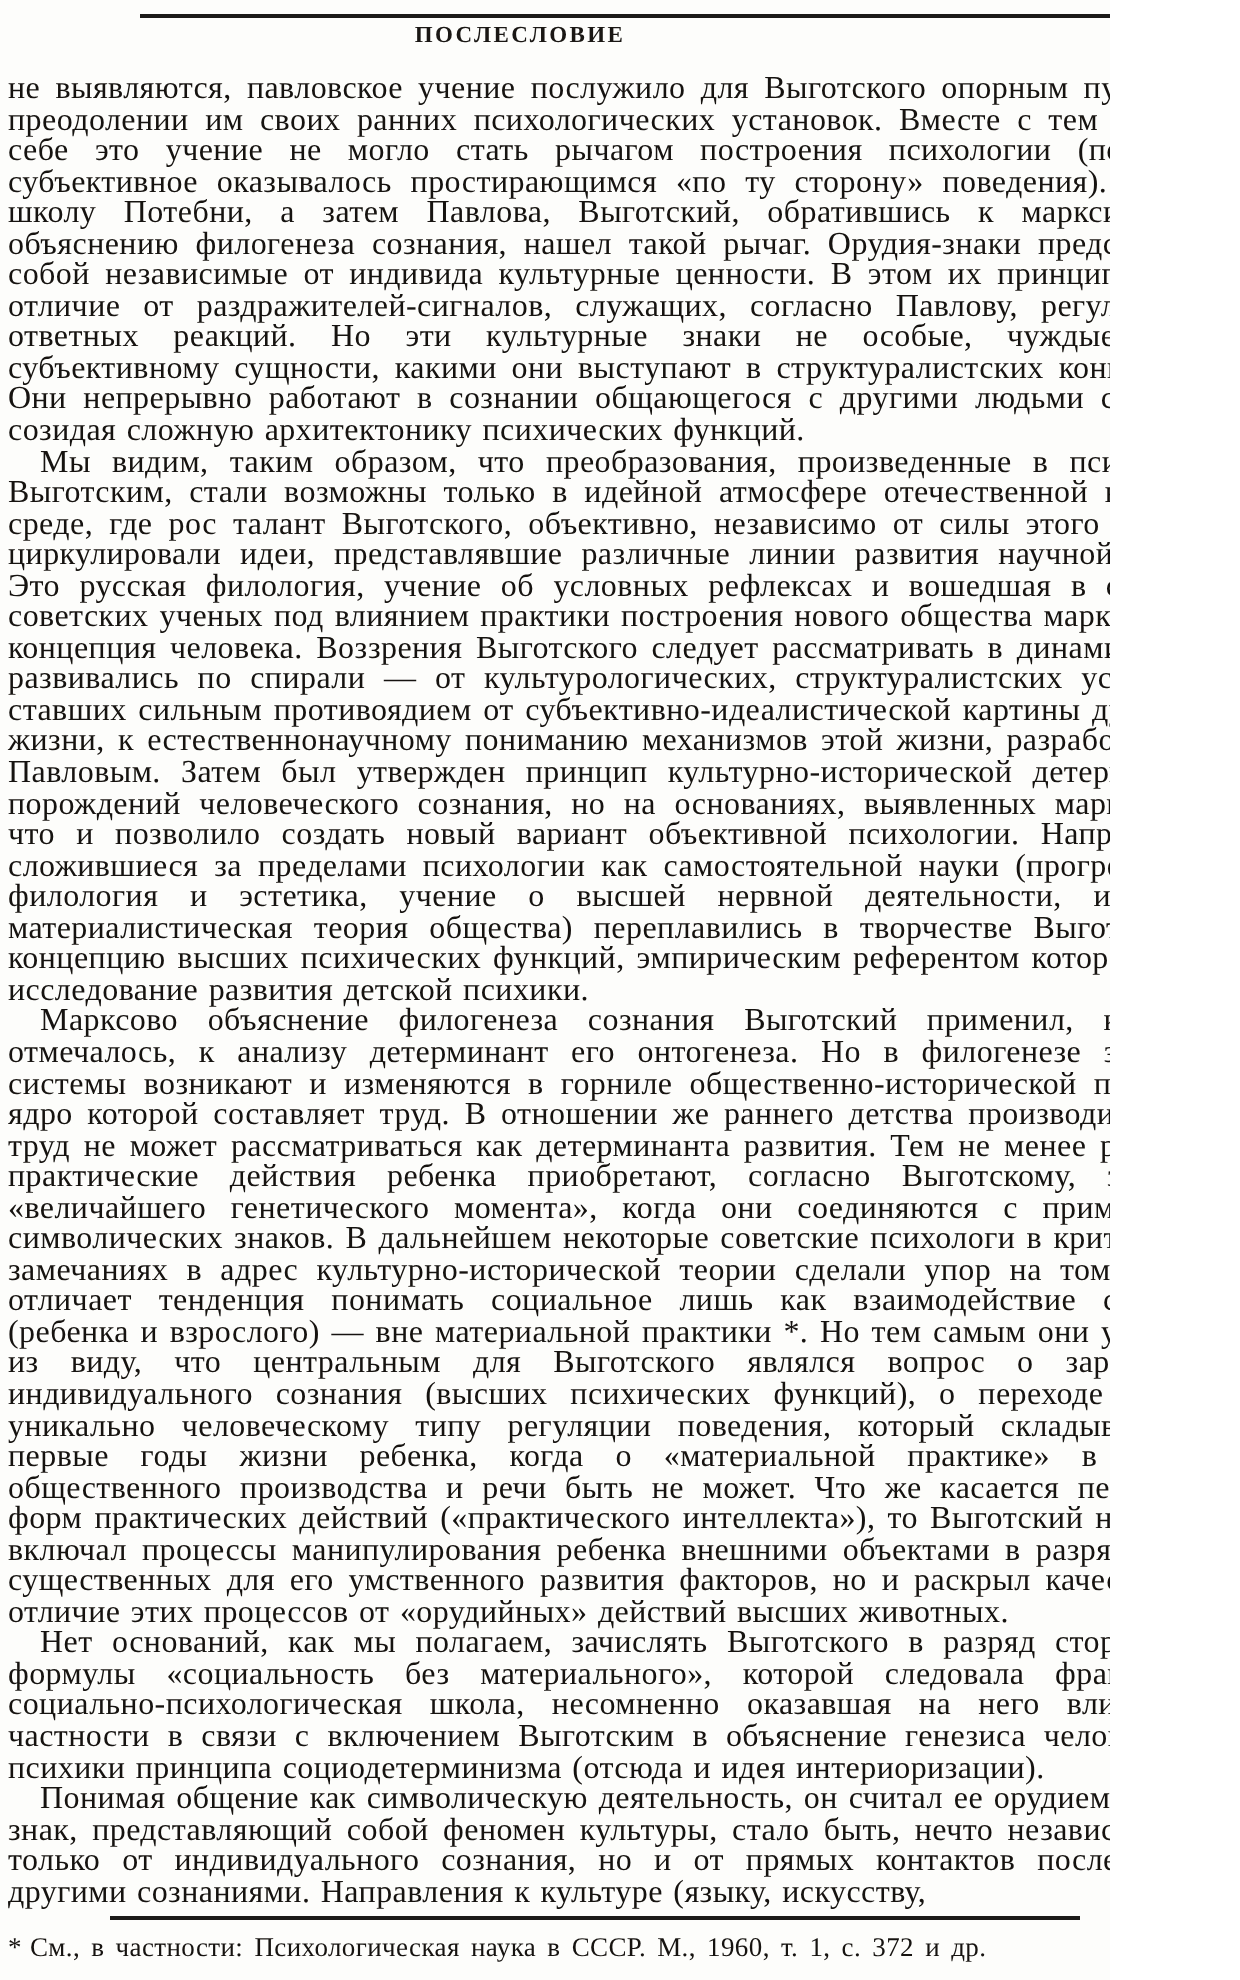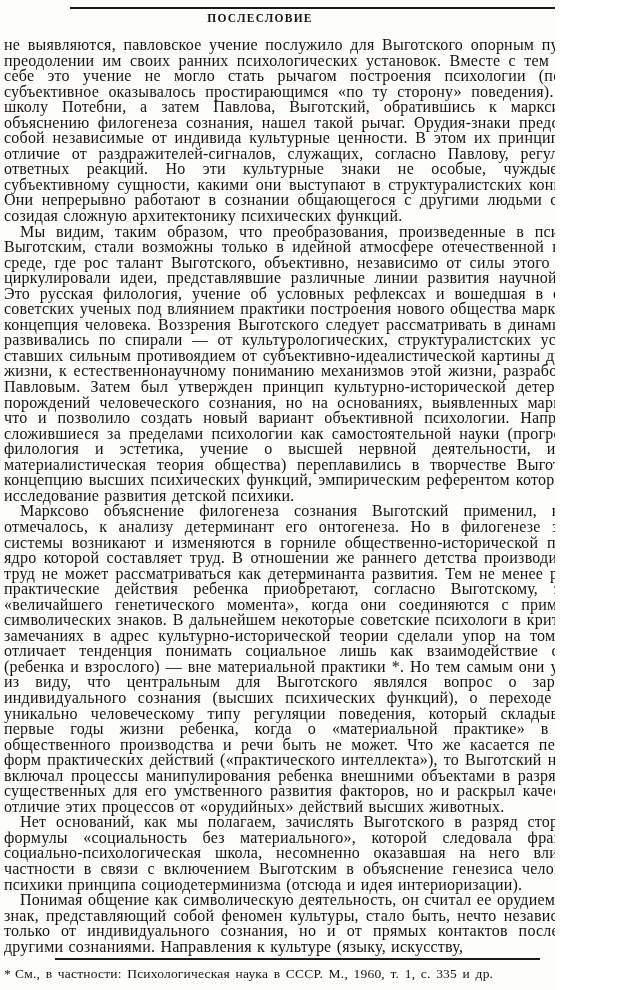--- a/index.html
+++ b/index.html
@@ -80,15 +80,15 @@
   <div class="body-text">
     <p>не выявляются, павловское учение послужило для Выготского опорным пунктом в преодолении им своих ранних психологических установок. Вместе с тем само по себе это учение не могло стать рычагом построения психологии (поскольку субъективное оказывалось простирающимся «по ту сторону» поведения). Пройдя школу Потебни, а затем Павлова, Выготский, обратившись к марксистскому объяснению филогенеза сознания, нашел такой рычаг. Орудия-знаки представляют собой независимые от индивида культурные ценности. В этом их принципиальное отличие от раздражителей-сигналов, служащих, согласно Павлову, регуляторами ответных реакций. Но эти культурные знаки не особые, чуждые всему субъективному сущности, какими они выступают в структуралистских концепциях. Они непрерывно работают в сознании общающегося с другими людьми субъекта, созидая сложную архитектонику психических функций.</p>
     <p class="indent">Мы видим, таким образом, что преобразования, произведенные в психологии Выготским, стали возможны только в идейной атмосфере отечественной науки. В среде, где рос талант Выготского, объективно, независимо от силы этого таланта, циркулировали идеи, представлявшие различные линии развития научной мысли. Это русская филология, учение об условных рефлексах и вошедшая в сознание советских ученых под влиянием практики построения нового общества марксистская концепция человека. Воззрения Выготского следует рассматривать в динамике. Они развивались по спирали — от культурологических, структуралистских установок, ставших сильным противоядием от субъективно-идеалистической картины душевной жизни, к естественнонаучному пониманию механизмов этой жизни, разработанному Павловым. Затем был утвержден принцип культурно-исторической детерминации порождений человеческого сознания, но на основаниях, выявленных марксизмом, что и позволило создать новый вариант объективной психологии. Направления, сложившиеся за пределами психологии как самостоятельной науки (прогрессивная филология и эстетика, учение о высшей нервной деятельности, историко-материалистическая теория общества) переплавились в творчестве Выготского в концепцию высших психических функций, эмпирическим референтом которой стало исследование развития детской психики.</p>
     <p class="indent">Марксово объяснение филогенеза сознания Выготский применил, как уже отмечалось, к анализу детерминант его онтогенеза. Но в филогенезе знаковые системы возникают и изменяются в горниле общественно-исторической практики, ядро которой составляет труд. В отношении же раннего детства производительный труд не может рассматриваться как детерминанта развития. Тем не менее реальные практические действия ребенка приобретают, согласно Выготскому, значение «величайшего генетического момента», когда они соединяются с применением символических знаков. В дальнейшем некоторые советские психологи в критических замечаниях в адрес культурно-исторической теории сделали упор на том, что ее отличает тенденция понимать социальное лишь как взаимодействие сознаний (ребенка и взрослого) — вне материальной практики *. Но тем самым они упустили из виду, что центральным для Выготского являлся вопрос о зарождении индивидуального сознания (высших психических функций), о переходе к тому уникально человеческому типу регуляции поведения, который складывается в первые годы жизни ребенка, когда о «материальной практике» в смысле общественного производства и речи быть не может. Что же касается первичных форм практических действий («практического интеллекта»), то Выготский не только включал процессы манипулирования ребенка внешними объектами в разряд самых существенных для его умственного развития факторов, но и раскрыл качественное отличие этих процессов от «орудийных» действий высших животных.</p>
     <p class="indent">Нет оснований, как мы полагаем, зачислять Выготского в разряд сторонников формулы «социальность без материального», которой следовала французская социально-психологическая школа, несомненно оказавшая на него влияние, в частности в связи с включением Выготским в объяснение генезиса человеческой психики принципа социодетерминизма (отсюда и идея интериоризации).</p>
     <p class="indent">Понимая общение как символическую деятельность, он считал ее орудием речевой знак, представляющий собой феномен культуры, стало быть, нечто независимое не только от индивидуального сознания, но и от прямых контактов последнего с другими сознаниями. Направления к культуре (языку, искусству,</p>
   </div>
 
   <div class="footnote-rule"></div>
   <div class="footnote">
-    <span class="marker">*</span><span>См., в частности: Психологическая наука в СССР. М., 1960, т. 1, с. 335 и др.</span>
+    <span class="marker">*</span><span>См., в частности: Психологическая наука в СССР. М., 1960, т. 1, с. 372 и др.</span>
   </div>
 </div>
 
 </body></html>

